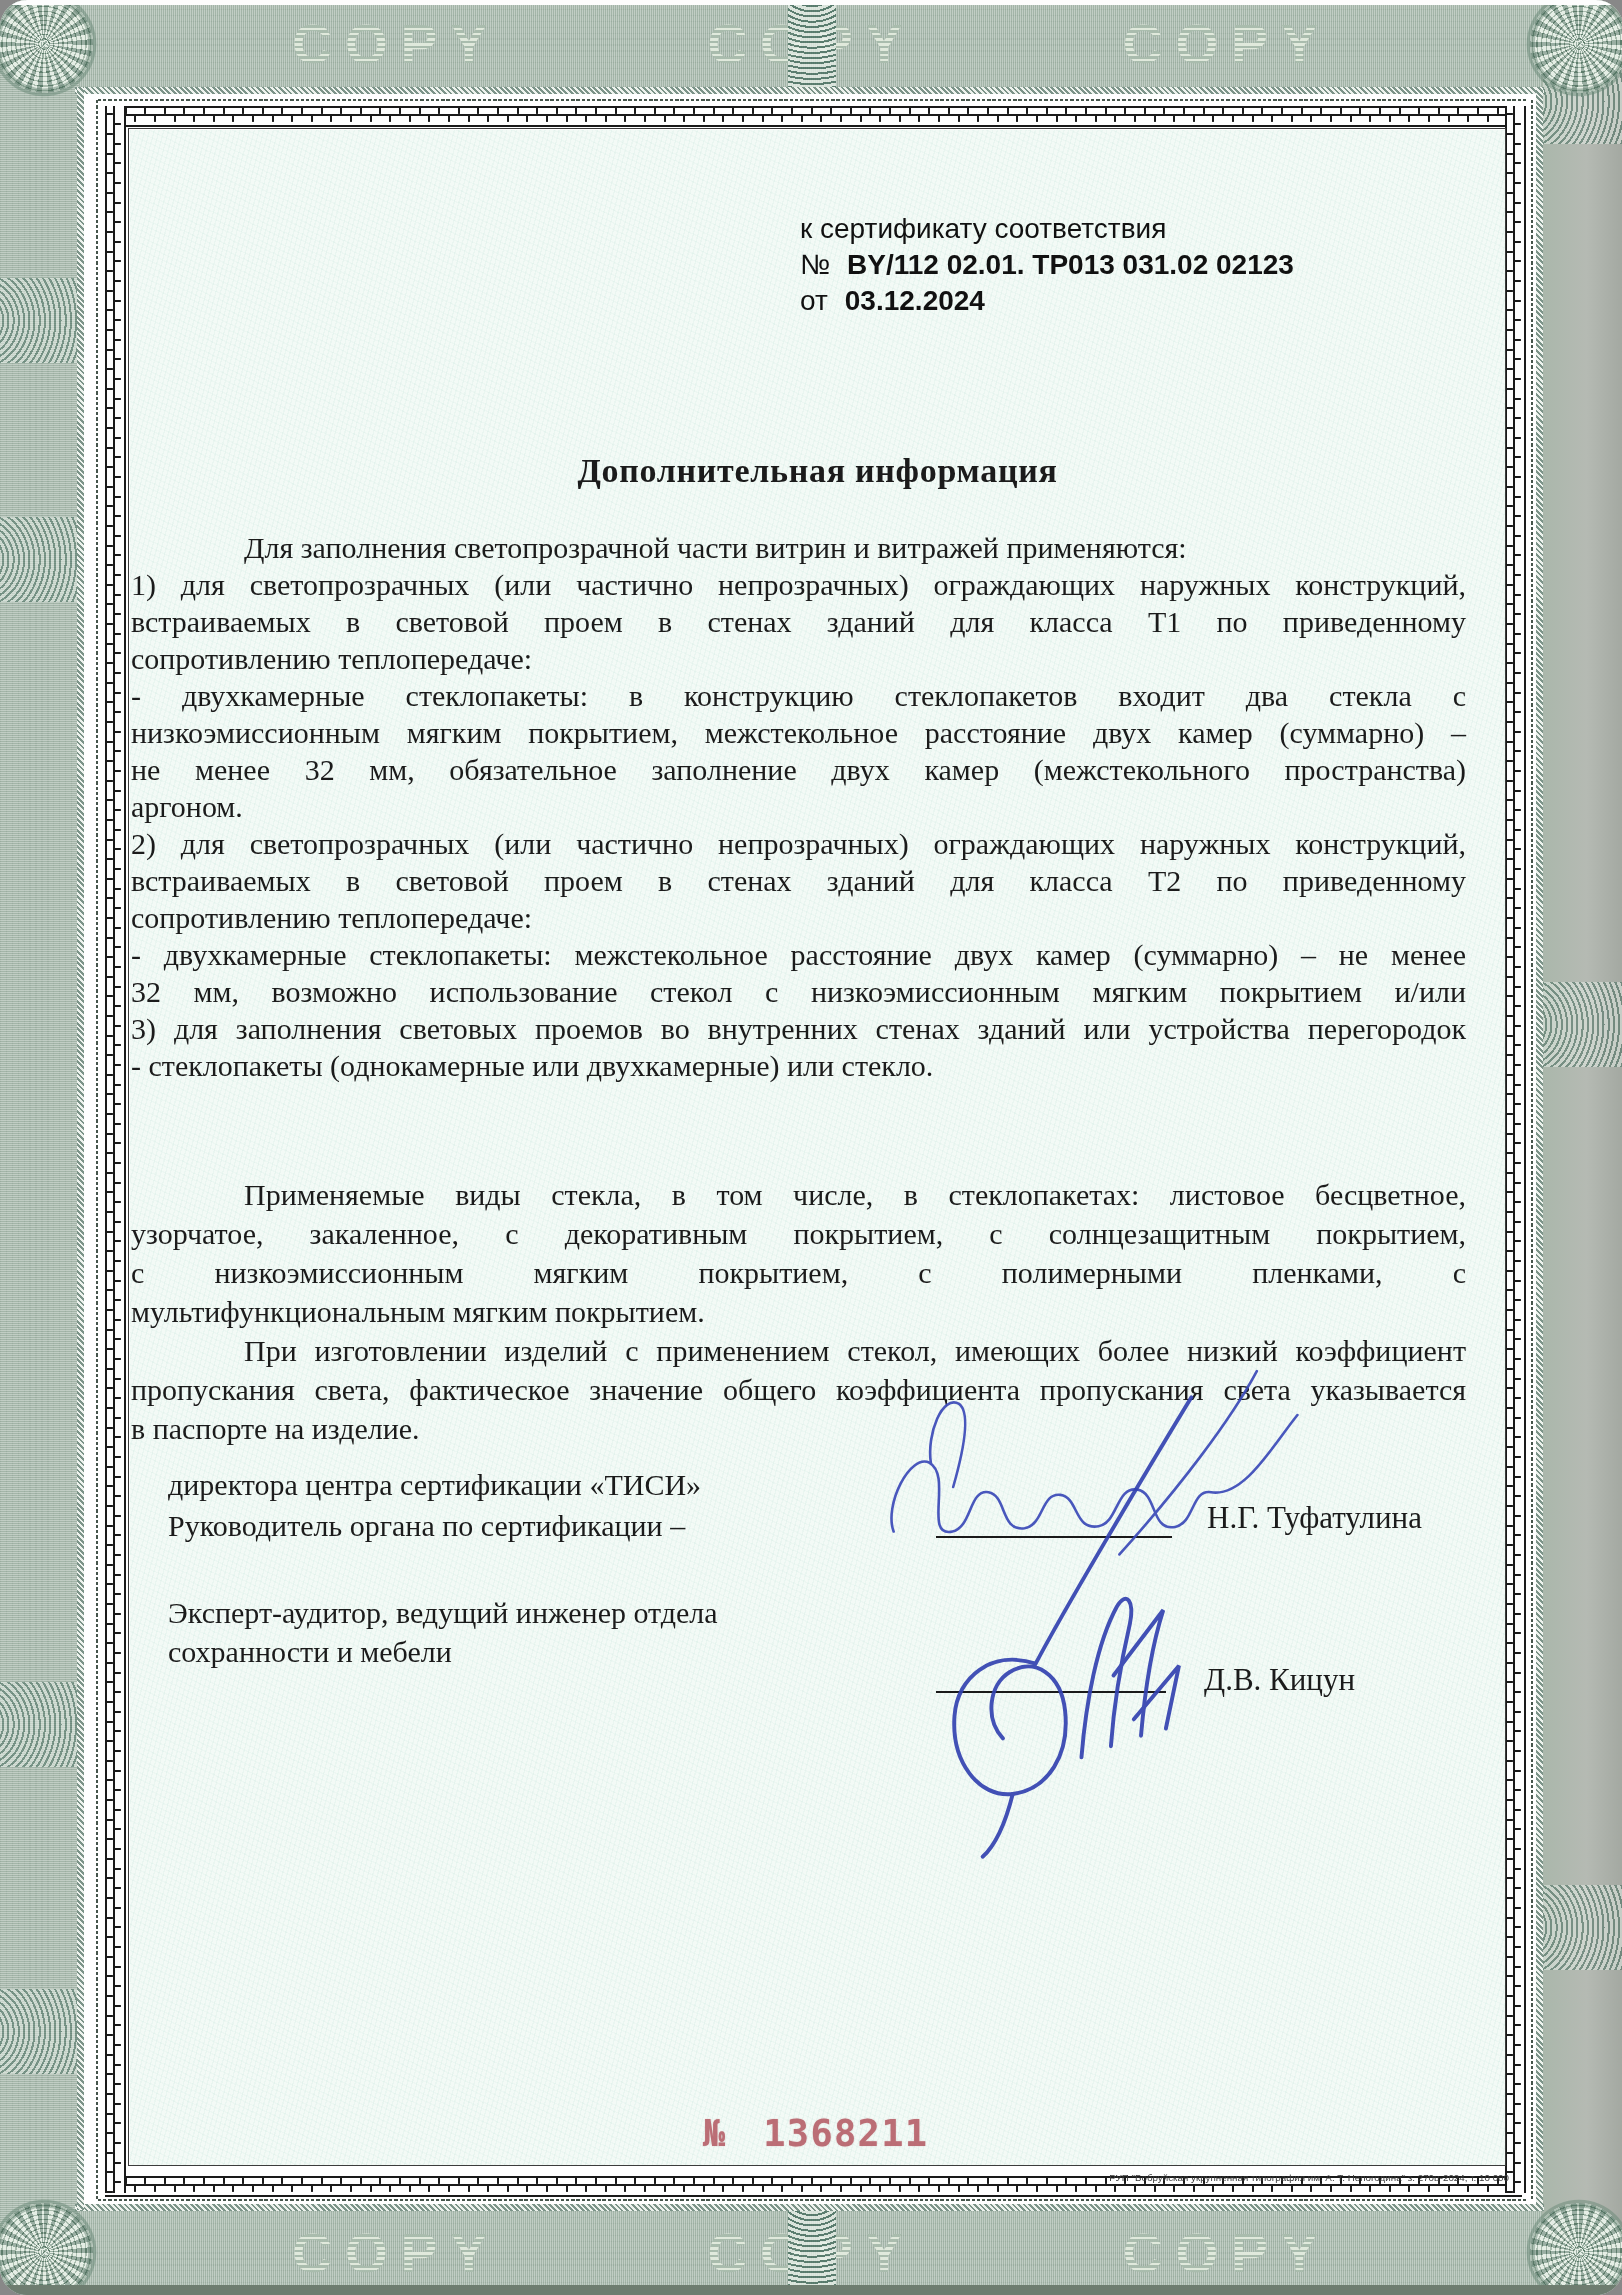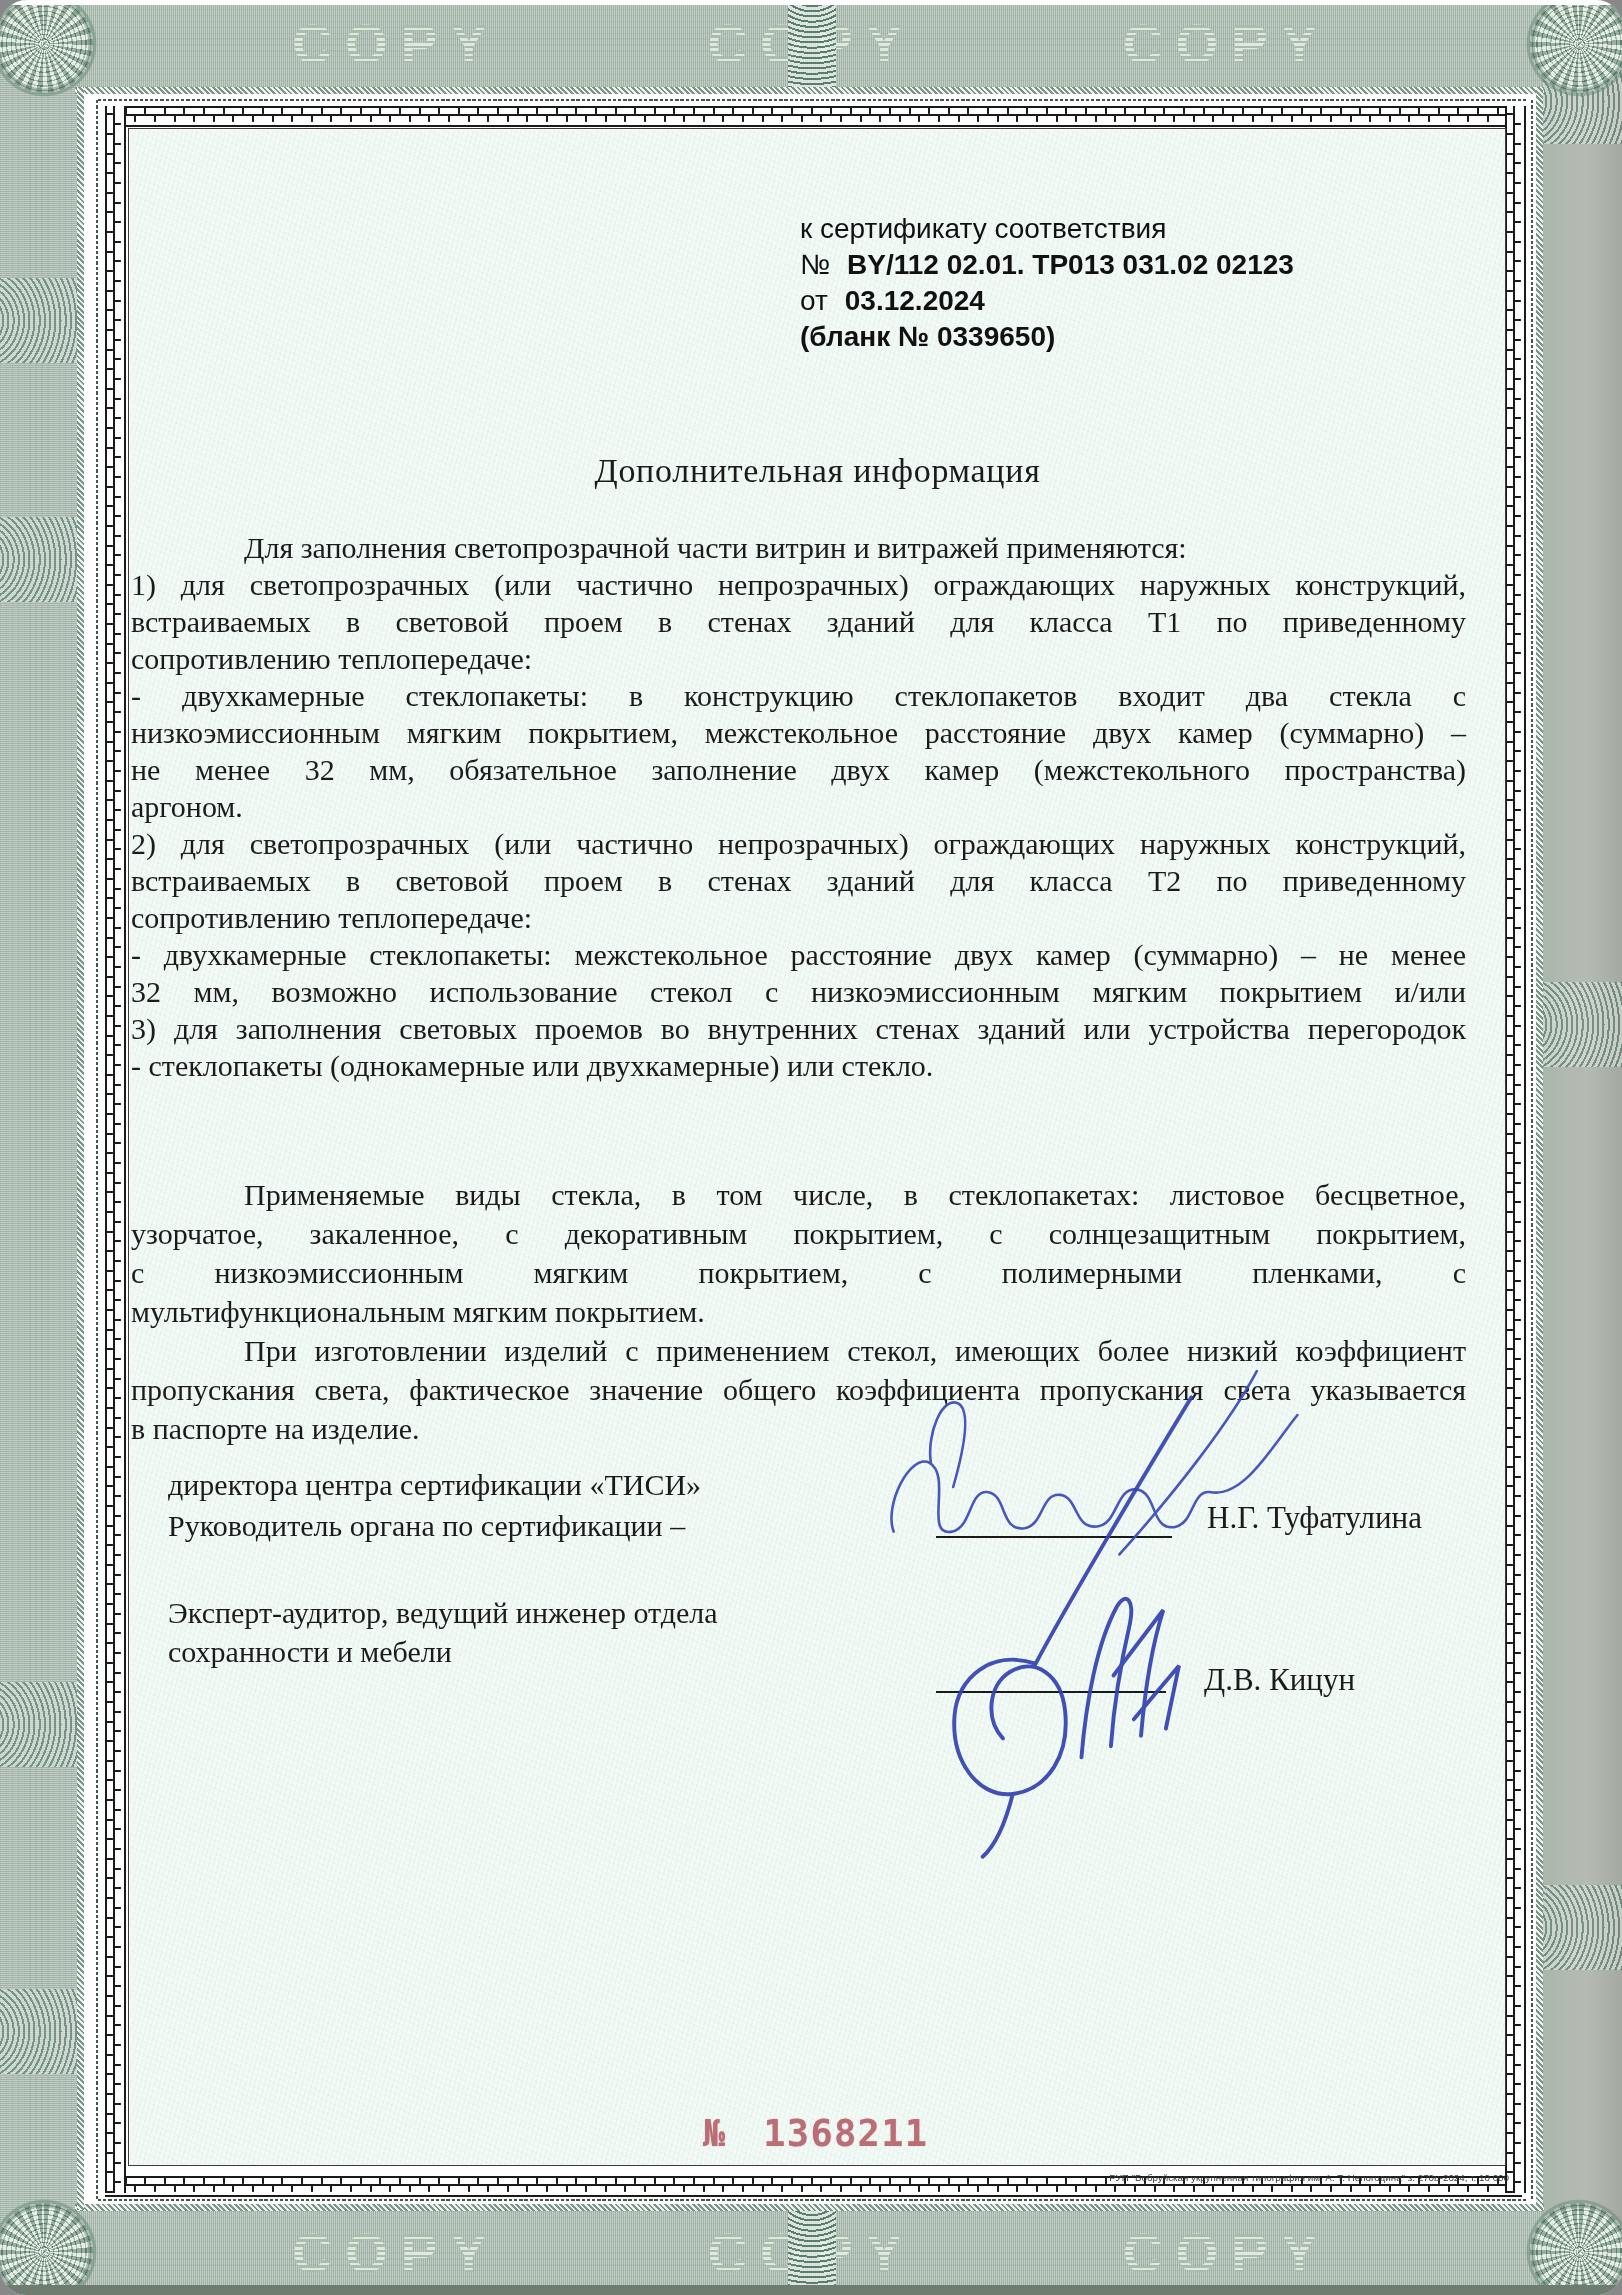--- a/index.html
+++ b/index.html
@@ -90,21 +90,21 @@
   
   .content{position:absolute; left:0; top:0; width:1623px; height:2295px; z-index:5; color:#1b1b1b;}
   .header{position:absolute; left:800px; top:211px; width:654px;
     font-family:"Liberation Sans", sans-serif; font-size:28px; line-height:36px; color:#111;}
   .h-appendix{font-weight:700; font-size:30px; letter-spacing:.36em; word-spacing:22px;}
   .hv{font-weight:700;}
   .h-line .hv{margin-left:17px;}
   .h-sheets{position:relative;}
   .h-sheet-cur{position:absolute; left:318px; top:0;}
   .doc-title{position:absolute; left:130px; top:452px; width:1375px; text-align:center;
-    font-weight:400; font-size:34px; letter-spacing:0.7px;}
+    font-weight:700; font-size:34px; letter-spacing:0.7px;}
   .body-block{position:absolute; left:131px; width:1335px; font-size:30px;}
   .block1{top:529px;}
   .block2{top:1175px;}
   .bl{height:37px; line-height:37px; text-align:justify; text-align-last:justify; white-space:normal;}
   .block2 .bl{height:39px; line-height:39px;}
   .bl.last{text-align:left; text-align-last:left;}
   .bl.ind{text-indent:113px;}
   
   .sig-role{position:absolute; left:168px; width:824px; font-size:30px; line-height:41px;}
   .sig-role-2{line-height:39px;}
@@ -183,21 +183,20 @@
 
   <div class="scan-top-white"></div>
   <div class="scan-bottom-dark"></div>
 
   <div class="content">
 
     <div class="header">
       <div class="h-line">к сертификату соответствия</div>
       <div class="h-line"><span>№</span><span class="hv">BY/112 02.01. ТР013 031.02 02123</span></div>
       <div class="h-line"><span>от</span><span class="hv">03.12.2024</span></div>
-      <div class="h-line hv">(бланк № 0339650)</div>
     </div>
 
     <div class="doc-title">Дополнительная информация</div>
 
     <div class="body-block block1">
       <div class="bl last ind">Для заполнения светопрозрачной части витрин и витражей применяются:</div>
       <div class="bl">1) для светопрозрачных (или частично непрозрачных) ограждающих наружных конструкций,</div>
       <div class="bl">встраиваемых в световой проем в стенах зданий для класса Т1 по приведенному</div>
       <div class="bl last">сопротивлению теплопередаче:</div>
       <div class="bl">- двухкамерные стеклопакеты: в конструкцию стеклопакетов входит два стекла с</div>

